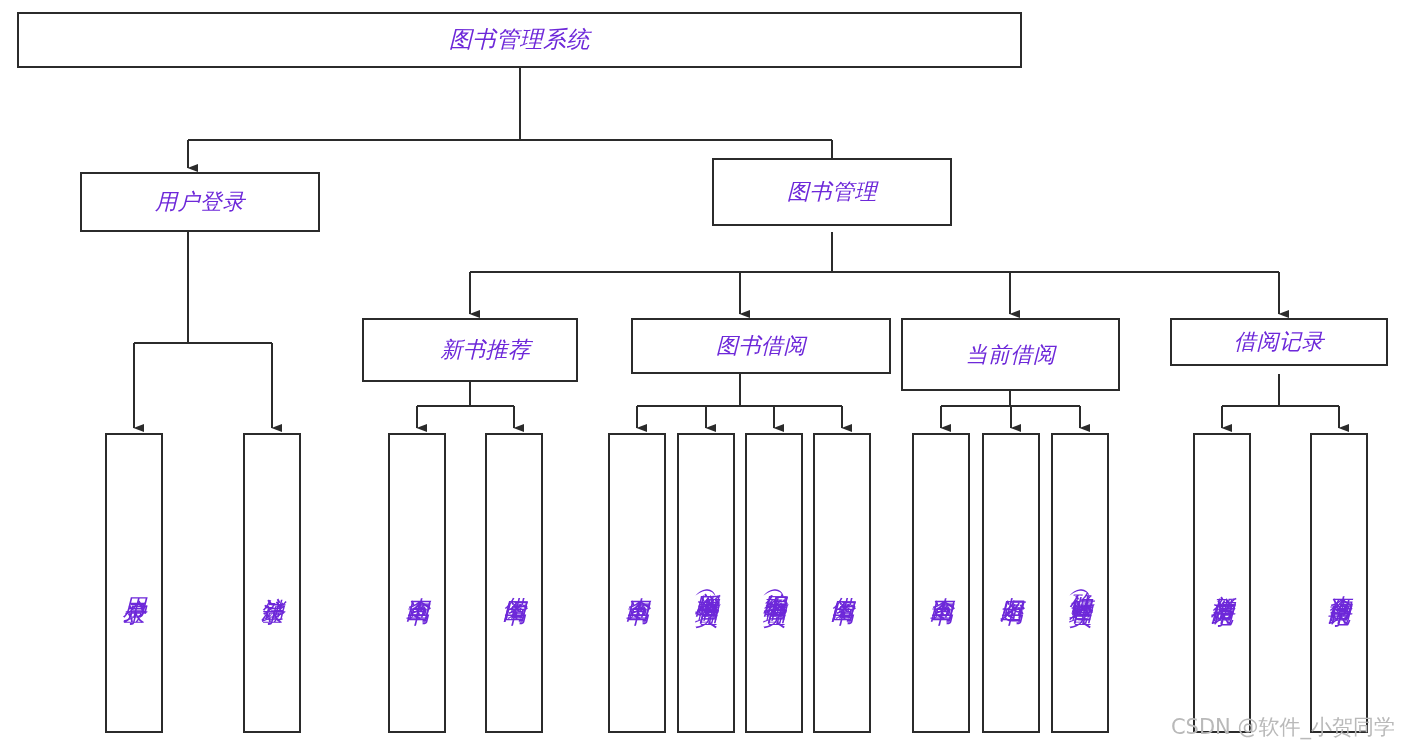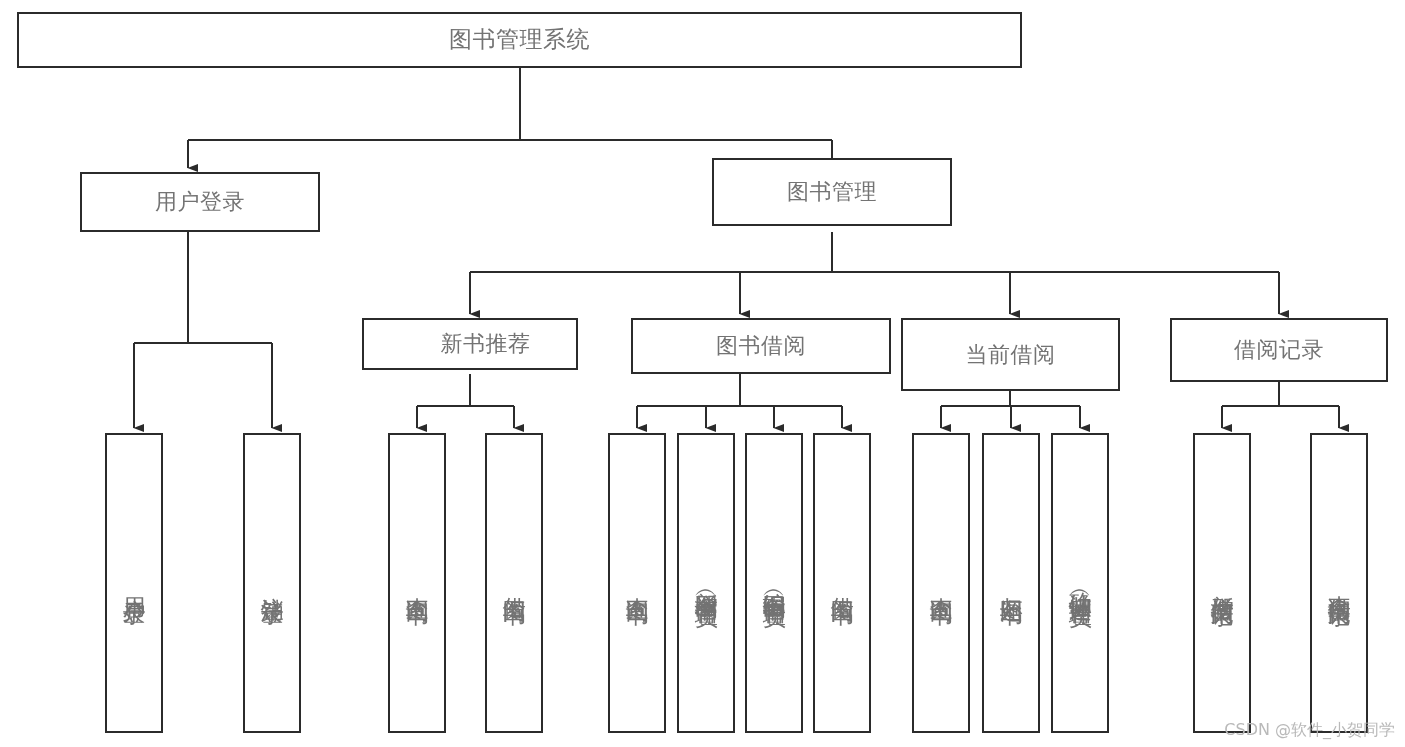--- a/index.html
+++ b/index.html
@@ -29,21 +29,22 @@
     pointer-events: none;
   }
   .node {
     position: absolute;
     box-sizing: border-box;
     background: #ffffff;
     border: 2px solid #2b2b2b;
     display: flex;
     align-items: center;
     justify-content: center;
-    color: #737373;
+    color: #6d28d9;
+    font-style: italic;
   }
   .node-label {
     display: block;
     text-align: center;
     line-height: 1.18;
     white-space: nowrap;
   }
   
   .node.horiz .node-label {
     font-size: 22px;
@@ -64,21 +65,21 @@
     font-size: 23px;
     line-height: 1.02;
     letter-spacing: 2px;
     white-space: normal;
     max-height: 100%;
   }
   #watermark {
     position: absolute;
     right: 10px;
     bottom: 6px;
-    font-size: 16px;
+    font-size: 21px;
     color: #b9b9b9;
     white-space: nowrap;
     user-select: none;
   }
 </style>
 </head>
 <body>
 
 <div id="diagram-root">
 
@@ -137,30 +138,30 @@
     <span class="node-label">图书管理系统</span>
   </div>
 
   <div class="node horiz" style="left:80px; top:172px; width:240px; height:60px;">
     <span class="node-label">用户登录</span>
   </div>
   <div class="node horiz" style="left:712px; top:158px; width:240px; height:68px;">
     <span class="node-label">图书管理</span>
   </div>
 
-  <div class="node horiz" style="left:362px; top:318px; width:216px; height:52px;padding-left:31px;">
+  <div class="node horiz" style="left:362px; top:318px; width:216px; height:64px;padding-left:31px;">
     <span class="node-label">新书推荐</span>
   </div>
   <div class="node horiz" style="left:631px; top:318px; width:260px; height:56px;">
     <span class="node-label">图书借阅</span>
   </div>
   <div class="node horiz" style="left:901px; top:318px; width:219px; height:73px;">
     <span class="node-label">当前借阅</span>
   </div>
-  <div class="node horiz" style="left:1170px; top:318px; width:218px; height:64px;">
+  <div class="node horiz" style="left:1170px; top:318px; width:218px; height:48px;">
     <span class="node-label">借阅记录</span>
   </div>
 
   <div class="node vert" style="left:105px; top:433px; width:58px; height:300px;">
     <span class="node-label">用户登录</span>
   </div>
   <div class="node vert" style="left:243px; top:433px; width:58px; height:300px;">
     <span class="node-label">注销登录</span>
   </div>
 

